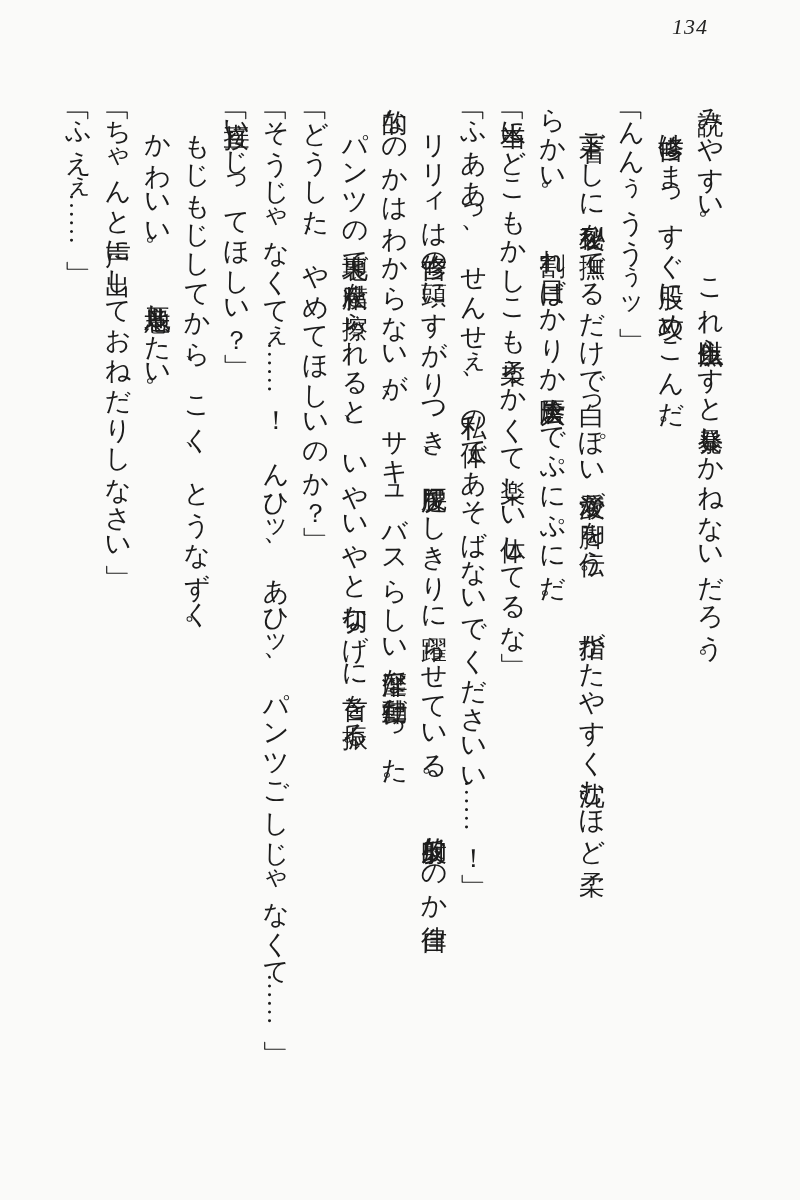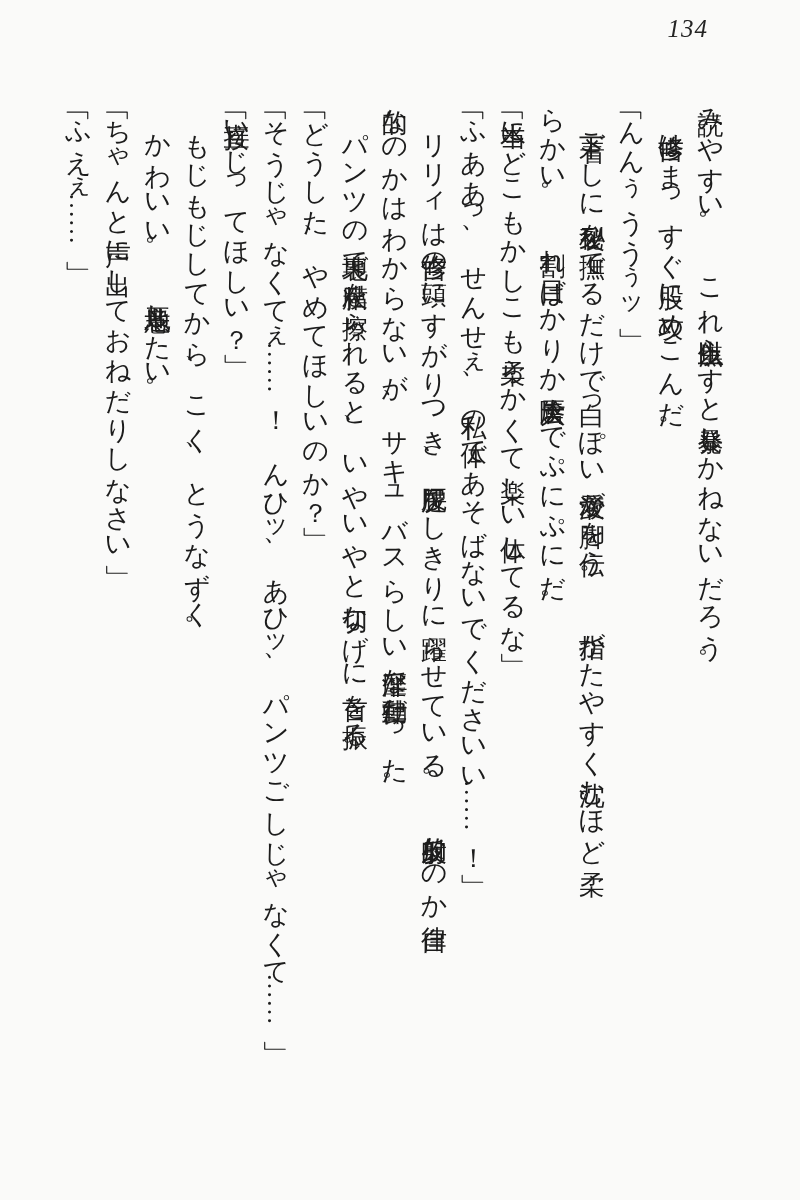--- a/index.html
+++ b/index.html
@@ -17,21 +17,21 @@
     width: 800px;
     height: 1200px;
     background: #fafaf9;
     color: #1c1c1c;
     font-family: "Liberation Serif", "DejaVu Serif", serif;
   }
   .page-number {
     position: absolute;
     top: 16px;
     right: 92px;
-    font-size: 25px;
+    font-size: 22px;
     line-height: 1;
     font-style: italic;
     letter-spacing: 1px;
     color: #242424;
   }
   .text-block {
     position: absolute;
     top: 90px;
     right: 70px;
     height: 1030px;

